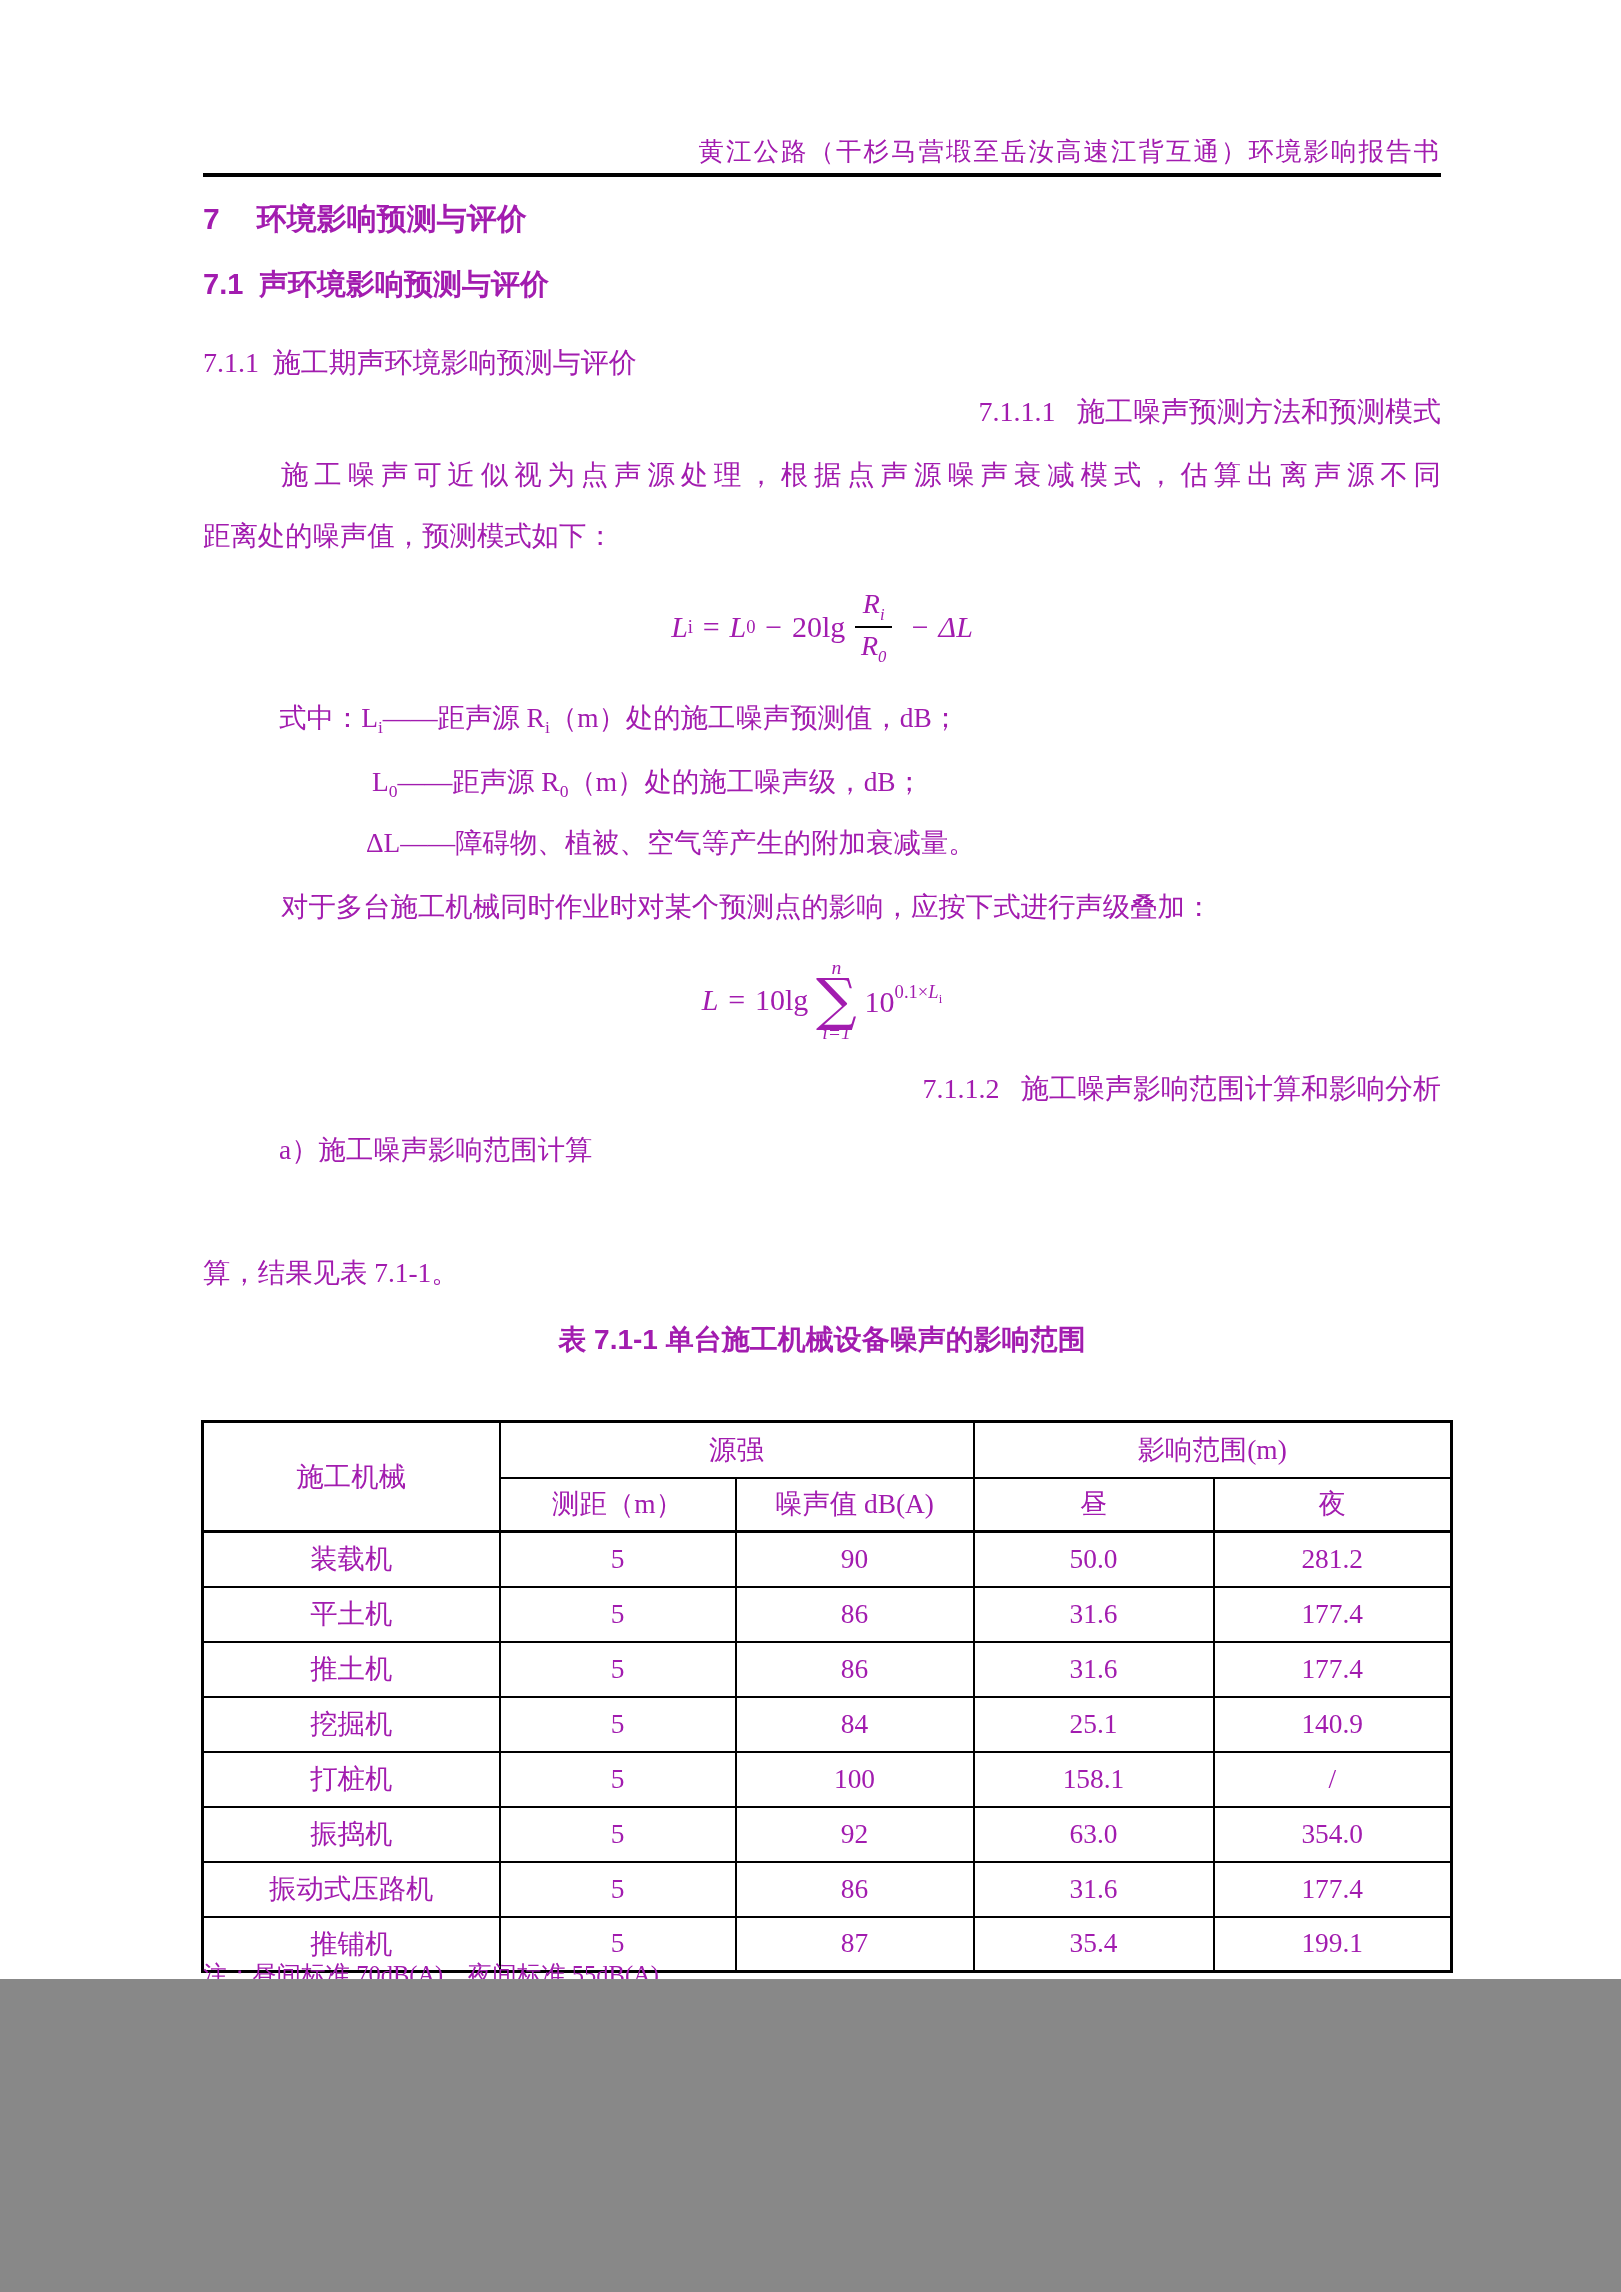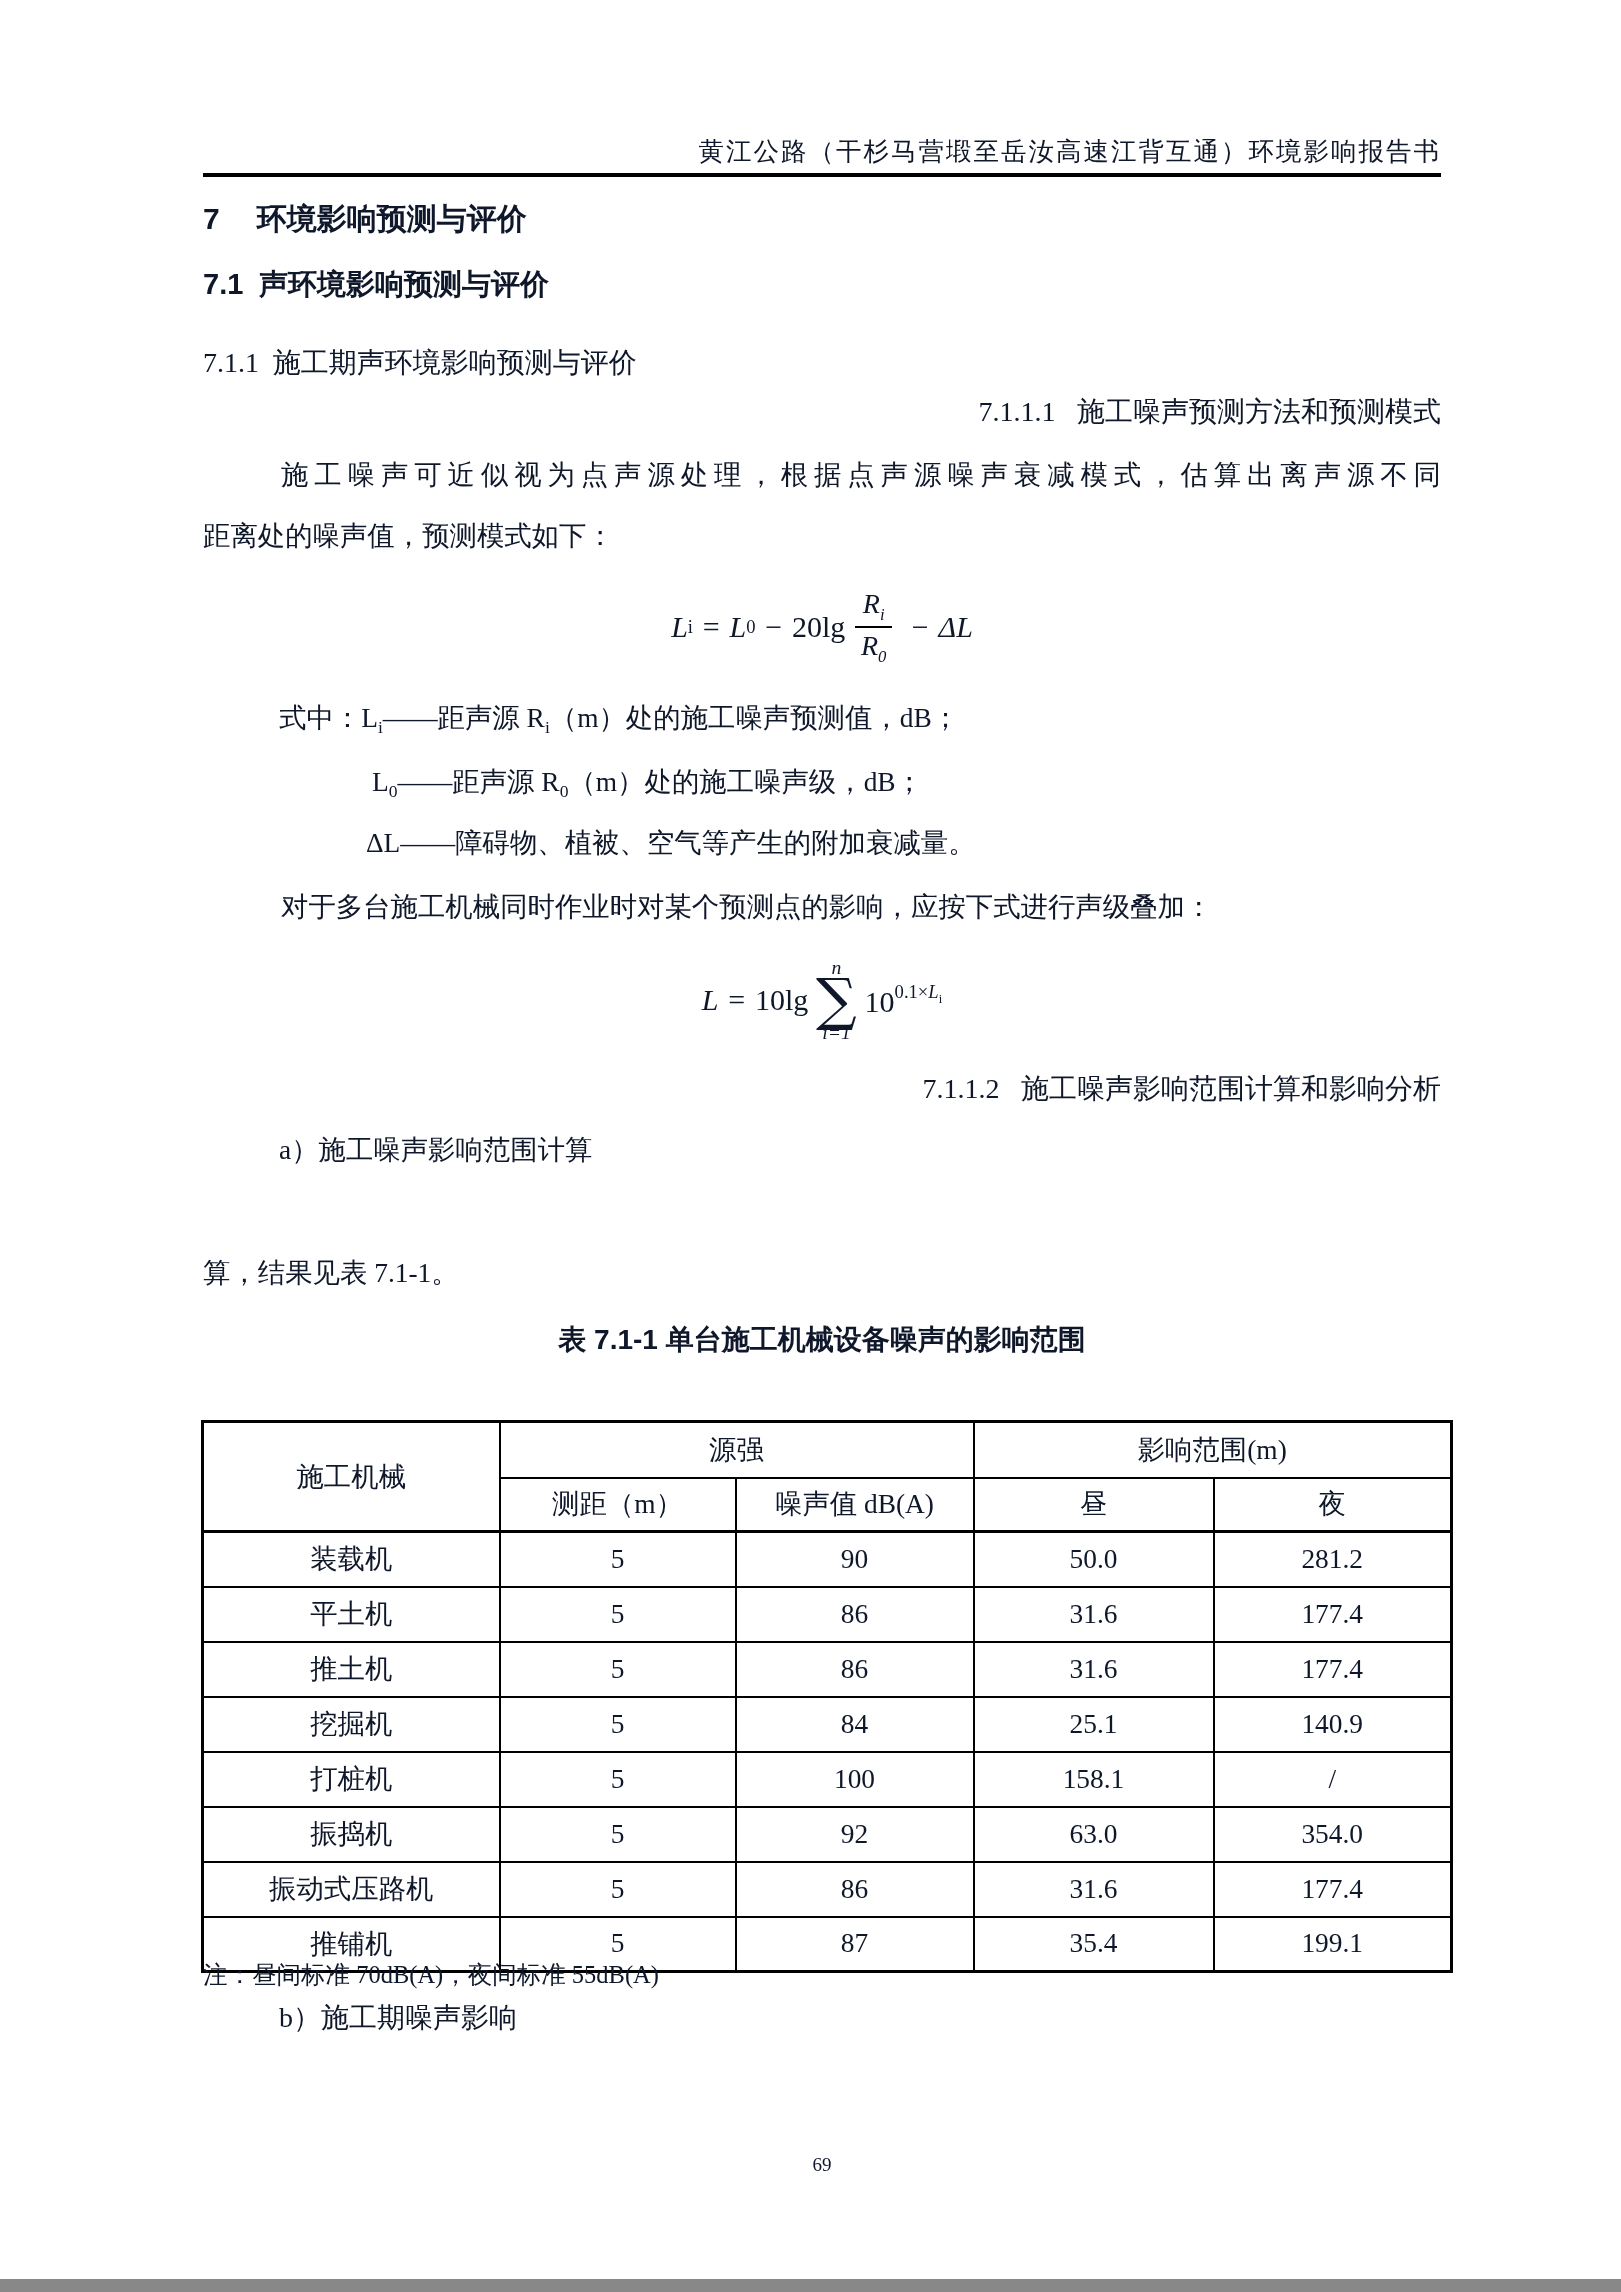--- a/index.html
+++ b/index.html
@@ -1,16 +1,16 @@
 <!DOCTYPE html>
 <html><head>
 <meta charset="utf-8">
 <style>
   html,body{margin:0;padding:0;background:#888;}
-  .page{position:relative;width:1621px;height:2279px;background:#ffffff;color:#0f172a;
+  .page{position:relative;width:1621px;height:1979px;background:#ffffff;color:#a21caf;
         font-family:"Liberation Serif","DejaVu Serif",serif;overflow:hidden;}
   .abs{position:absolute;left:203px;width:1238px;}
 
   .header-title{top:137px;font-size:25.5px;line-height:29px;text-align:right;letter-spacing:2px;}
   .header-rule{top:173px;height:3.9px;background:#000;}
 
   .h1{top:200px;font-size:30px;line-height:37px;font-weight:bold;
       font-family:"Liberation Sans","DejaVu Sans",sans-serif;}
   .h1 .num{margin-right:37px;}
   .h2{top:266px;font-size:29px;line-height:36px;font-weight:bold;

